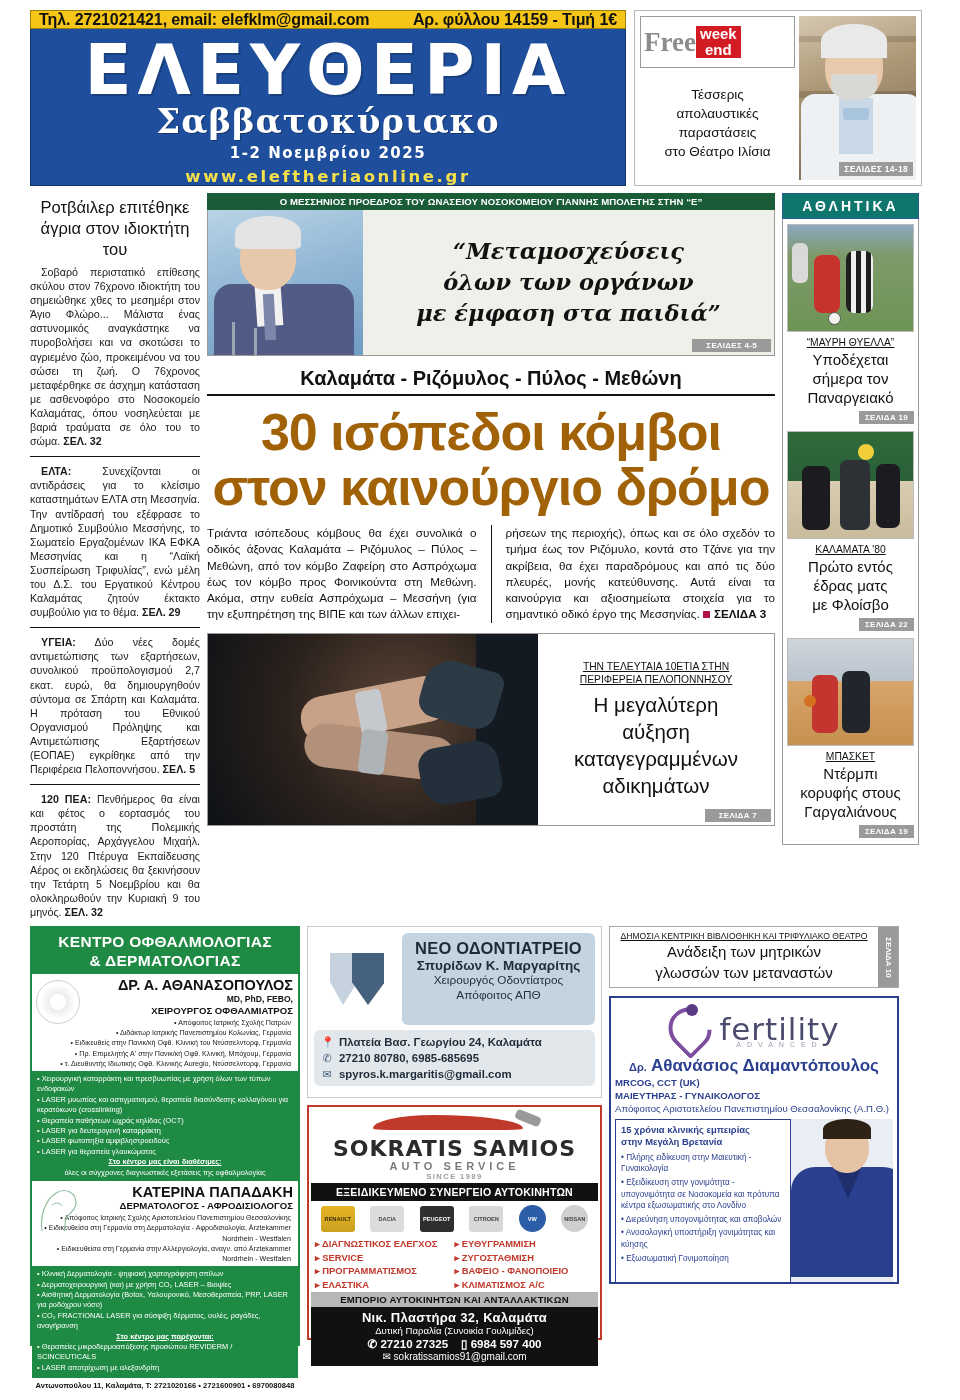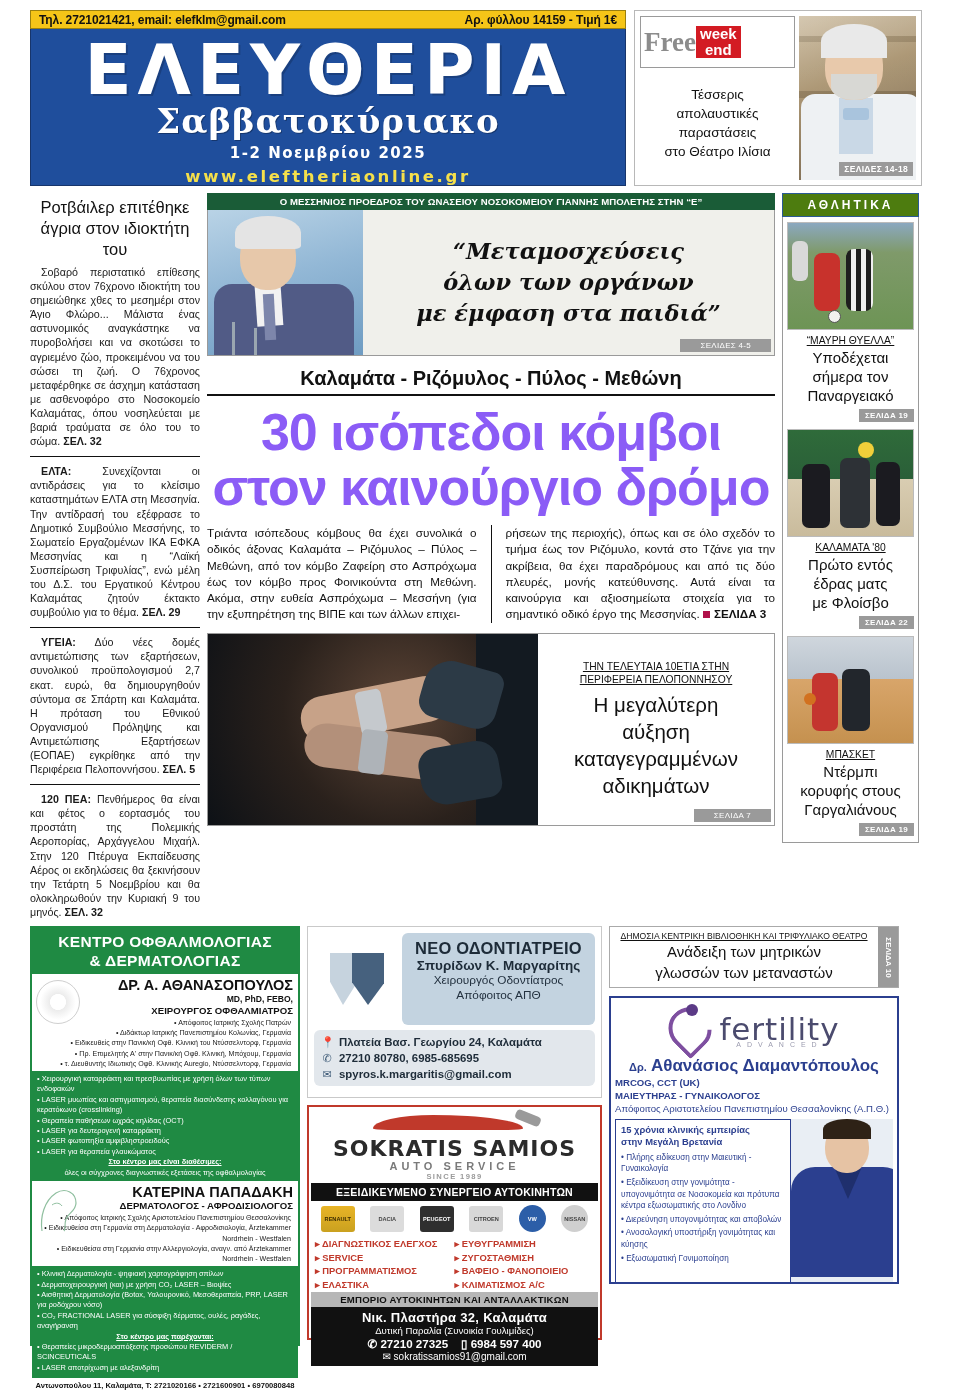--- a/index.html
+++ b/index.html
@@ -11,21 +11,21 @@
     overflow: hidden;
   }
   .page { width: 960px; height: 1400px; padding: 10px 30px 10px 30px; position: relative; background:#fff; }
 
   
   .topbar-row { display:flex; gap:8px; align-items:flex-start; }
   .masthead-col { width: 596px; }
   .infobar {
     background:#f5c518; border:1px solid #9a8010;
     height:19px; display:flex; align-items:center; justify-content:space-between;
-    padding: 0 8px; font-size:12px; font-weight:bold; color:#111;
+    padding: 0 8px; font-size:16px; font-weight:bold; color:#111;
     letter-spacing:-0.1px;
   }
   .masthead {
     background:#1f4e9c; border:1px solid #17356b; border-top:none;
     height: 157px; position:relative; overflow:hidden;
     display:flex; flex-direction:column; align-items:center; justify-content:flex-start;
   }
   .logo-word {
     margin-top:6px;
     font-family:"DejaVu Sans", sans-serif;
@@ -115,32 +115,32 @@
     flex:1; background:#f0f0eb; position:relative;
     display:flex; flex-direction:column; align-items:center; justify-content:center;
     padding:4px 10px;
   }
   .iv-quote p {
     font-family:"DejaVu Serif", serif; font-style:italic; font-weight:bold;
     font-size:22.5px; line-height:31px; text-align:center; color:#111;
   }
   .tagbox {
     position:absolute; right:3px; bottom:3px; background:#9a9a9a; color:#fff;
-    font-size:8px; font-weight:normal; padding:2px 20px; letter-spacing:.3px;
+    font-size:8px; font-weight:bold; padding:2px 14px; letter-spacing:.3px;
   }
 
   
   .kicker {
     text-align:center; font-size:20px; font-weight:bold; color:#111;
     border-bottom:2px solid #111; display:block; margin:11px auto 0;
     padding-bottom:4px; width:100%;
   }
   .lead-h {
     text-align:center; font-size:52px; font-weight:bold; line-height:55px;
-    letter-spacing:-1px; margin:9px 0 10px; color:#8b5cf6;
+    letter-spacing:-1px; margin:9px 0 10px; color:#a16207;
   }
   .lead-cols { display:flex; gap:14px; font-size:11.7px; line-height:16.3px; text-align:justify; }
   .lead-cols > div { flex:1; }
   .lead-cols .c1 { border-right:1px solid #111; padding-right:14px; }
   .sel3 { font-weight:bold; white-space:nowrap; }
   .sq { display:inline-block; width:7px; height:7px; background:#b0114a; margin-right:4px; }
 
   
   .crime { display:flex; margin-top:10px; border:1px solid #9a9a9a; height:193px; }
   .crime-photo { width:330px; position:relative; overflow:hidden; background:#10171d; }
@@ -155,21 +155,21 @@
   .cp-sleeve{position:absolute; left:268px; top:0px; width:70px; height:200px; background:#131a21; }
   .crime-cap {
     flex:1; background:#fff; display:flex; flex-direction:column;
     align-items:center; justify-content:center; position:relative; padding:6px 8px;
   }
   .cc-over { font-size:10.3px; line-height:13.5px; text-align:center; text-decoration:underline; color:#111; }
   .cc-big { font-size:20.5px; line-height:27px; text-align:center; margin-top:4px; color:#111; }
 
   
   .sport-head {
-    background:#4d7c0f; color:#fff; text-align:center; font-size:12px;
+    background:#0f766e; color:#fff; text-align:center; font-size:14px;
     font-weight:bold; letter-spacing:3px; padding:4px 0; border:1px solid #2a5a96;
   }
   .sport-box { border:1px solid #9a9a9a; border-top:none; padding:5px 4px 6px; }
   .sp-photo { width:100%; height:108px; border:1px solid #bbb; position:relative; overflow:hidden; }
   .sp1 { background:linear-gradient(to bottom,#8ba8c0 0%,#7f9a6a 28%,#6d9455 100%); }
   .sp1 .p1 { position:absolute; left:26px; top:30px; width:26px; height:58px; background:#c8322c; border-radius:8px; }
   .sp1 .p2 { position:absolute; left:58px; top:26px; width:27px; height:62px; background:
       repeating-linear-gradient(90deg,#1e1e1e 0 5px,#efefef 5px 10px); border-radius:8px; }
   .sp1 .p3 { position:absolute; left:4px; top:18px; width:16px; height:40px; background:#d9d9d9; border-radius:6px; }
   .sp1 .ball{ position:absolute; left:40px; bottom:6px; width:13px; height:13px; border-radius:50%; background:#f2f2ef; border:1px solid #555; }

